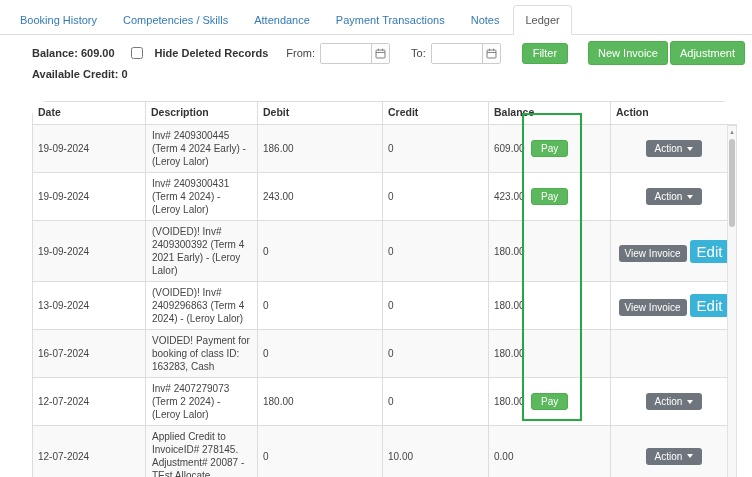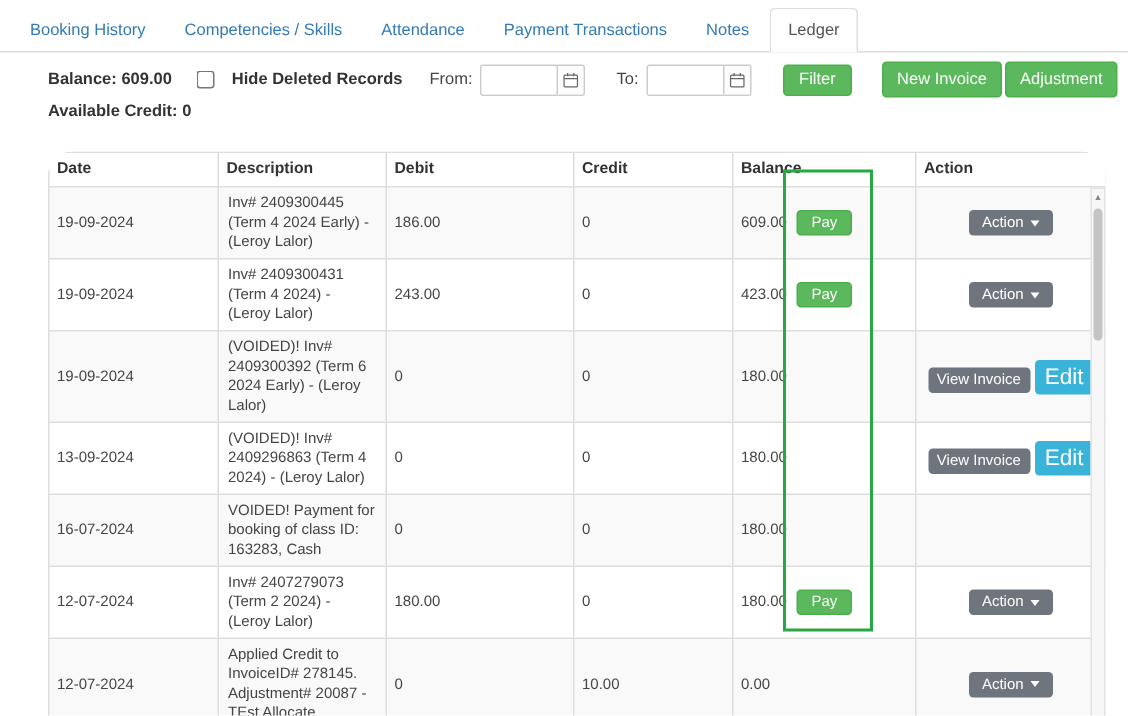--- a/index.html
+++ b/index.html
@@ -177,21 +177,21 @@
                 <span>Action</span>
                 <span class="caret"></span>
               </button></td>
           </tr>
           <tr>
             <td class="col-date">
               <div class="date-cell">
                 <span>19-09-2024</span>
               </div>
             </td>
-            <td class="col-desc">(VOIDED)! Inv# 2409300392 (Term 6 2024 Early) - (Leroy Lalor)</td>
+            <td class="col-desc">(VOIDED)! Inv# 2409300392 (Term 4 2021 Early) - (Leroy Lalor)</td>
             <td class="col-num">0</td>
             <td class="col-num">0</td>
             <td class="col-balance">
               <div class="bal-wrap">
                 <span class="bal-value">180.00</span>
               </div>
             </td>
             <td class="col-action"><button class="btn btn-view">View Invoice</button><button class="btn btn-edit">Edit</button></td>
           </tr>
           <tr>

